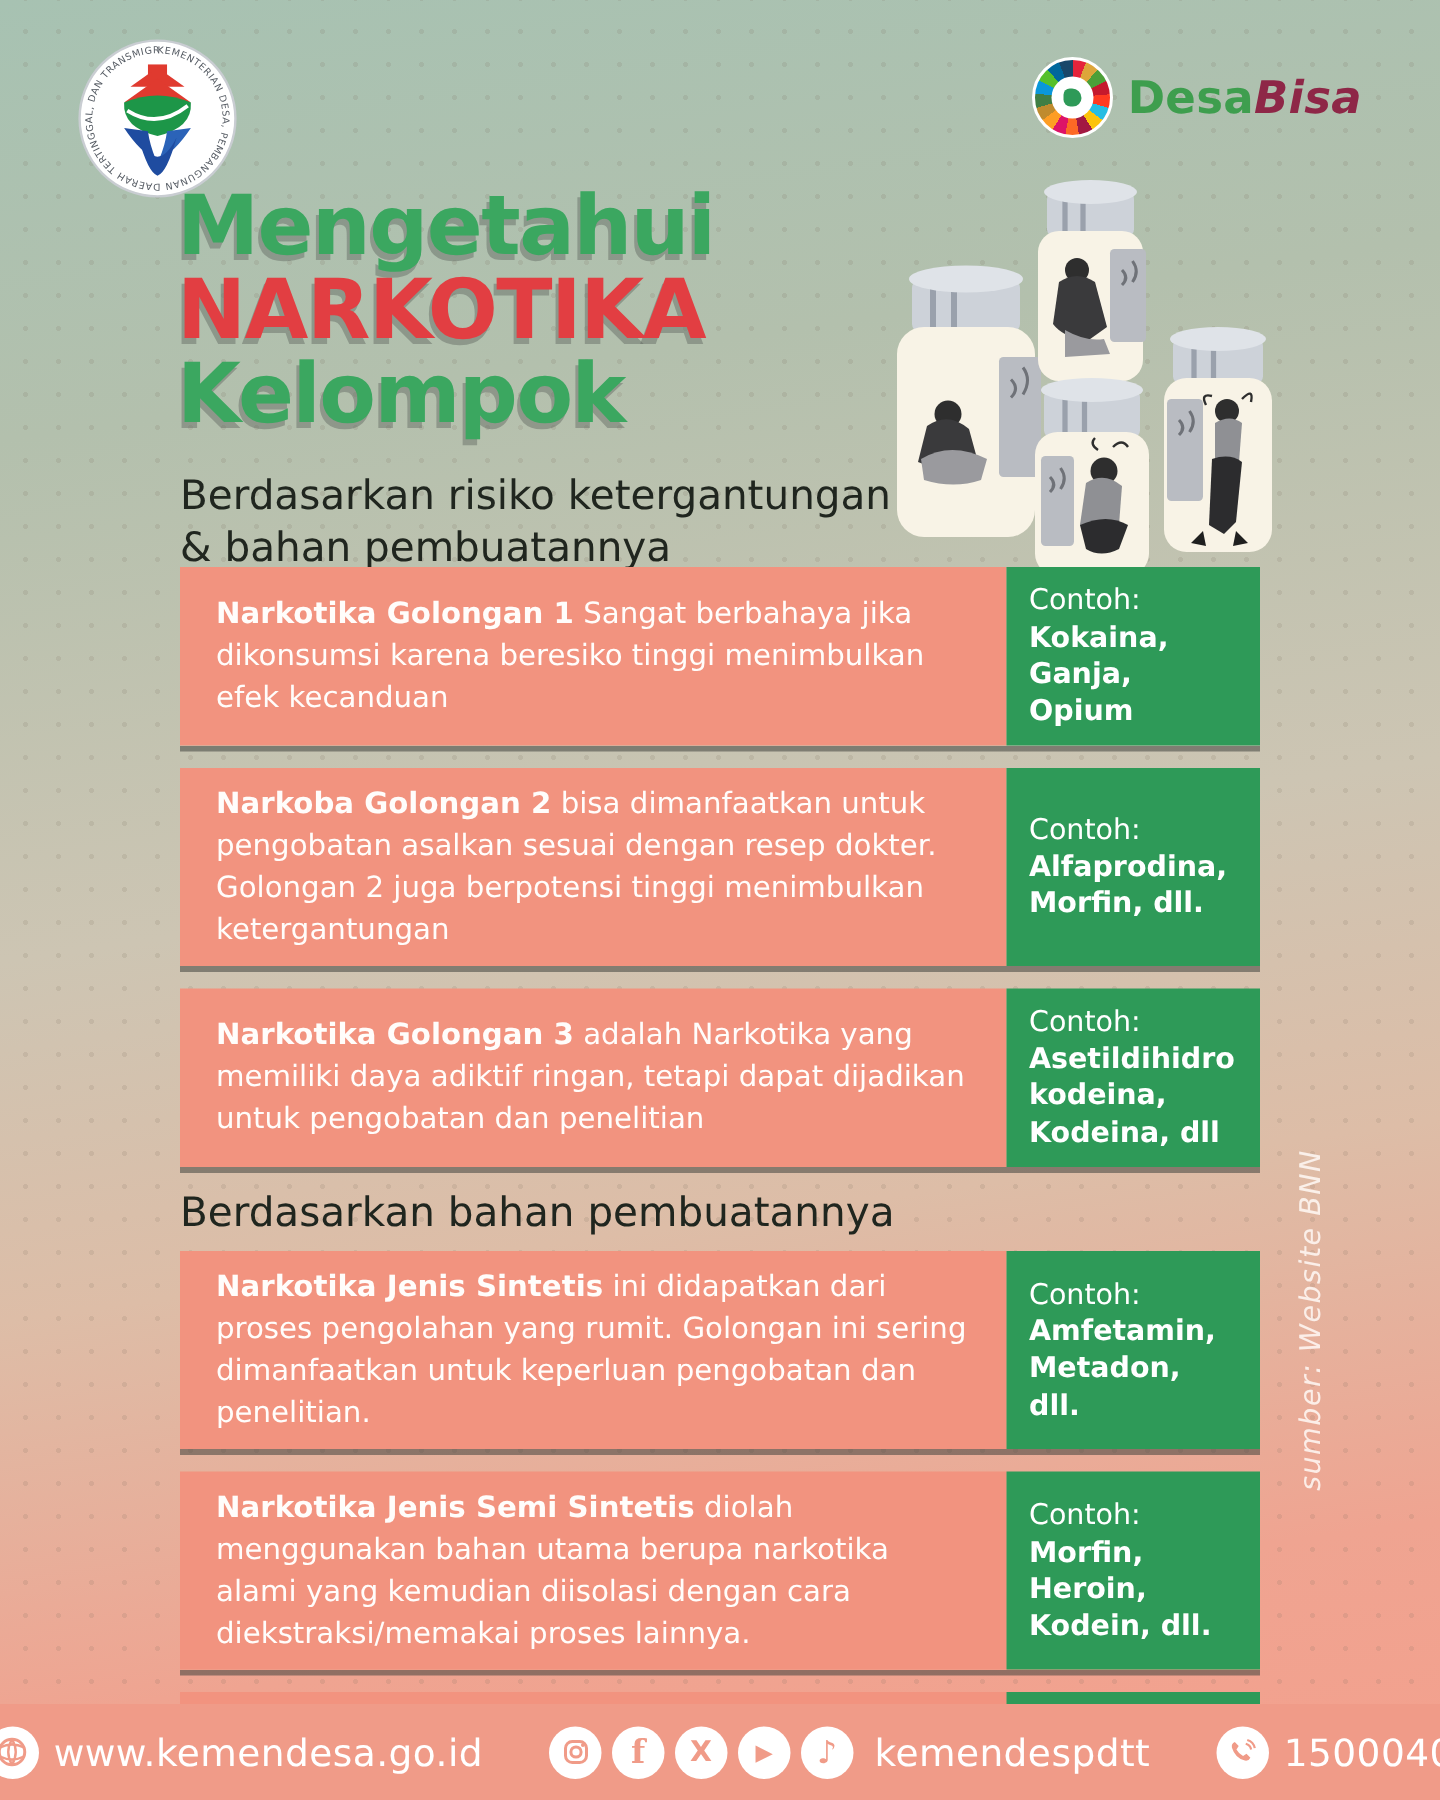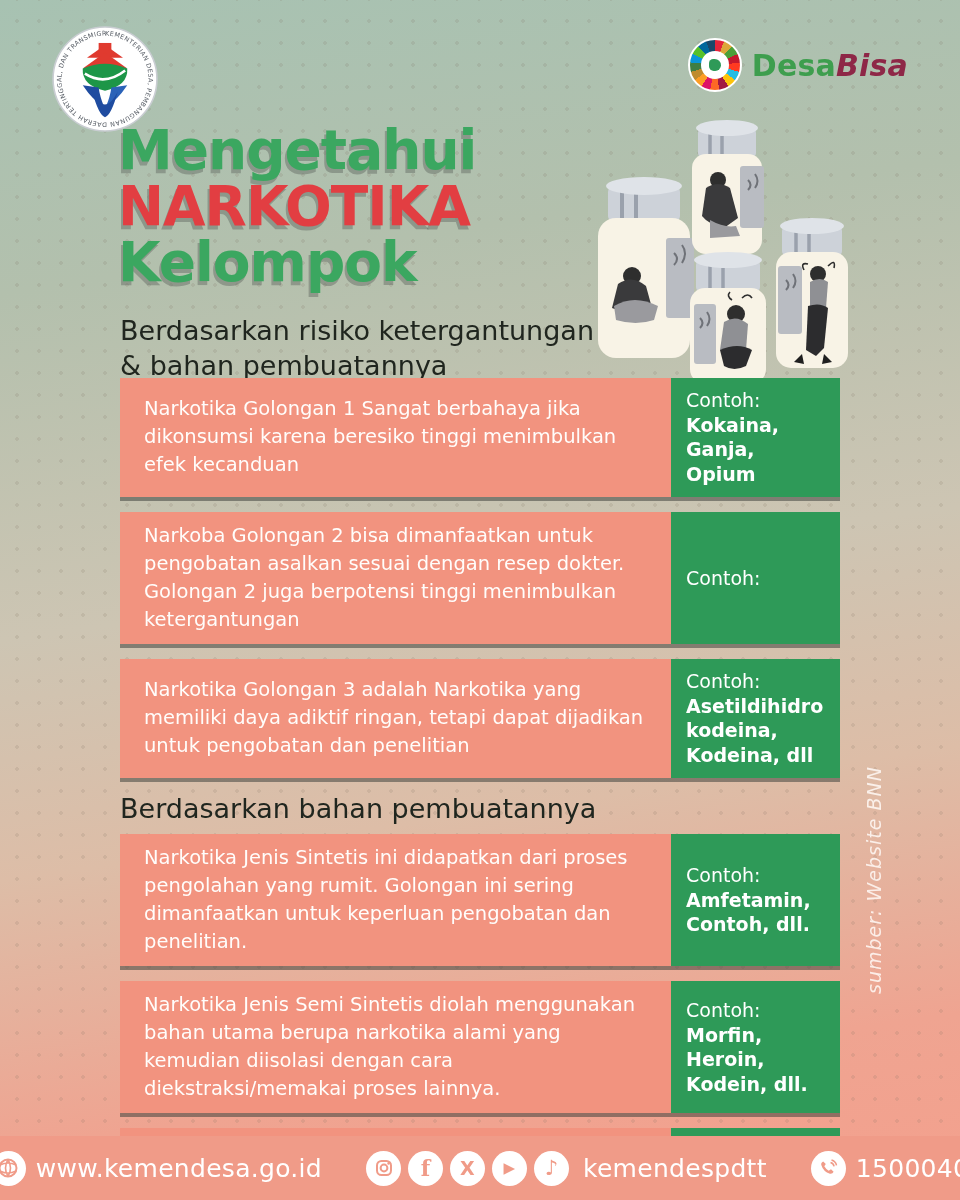--- a/index.html
+++ b/index.html
@@ -42,21 +42,21 @@
 
   
   .bottles { position:absolute; right:80px; top:108px; width:310px; height:276px; z-index:1; }
 
   
   .content { position:absolute; left:120px; top:378px; width:720px; z-index:2; }
   .card { display:flex; margin-bottom:15px; box-shadow:0 4px 0 rgba(66,68,62,0.55); }
   .card-left { flex:1; background:#F2937F; color:#fffdfb; padding:10px 24px;
     display:flex; flex-direction:column; justify-content:center; }
   .card-left p { font-size:19.5px; line-height:1.44; font-weight:400; }
-  .card-left strong { font-weight:400; }
+  .card-left strong { font-weight:700; }
   .card-right { width:169px; background:#2E9A58; color:#fff; padding:10px 15px;
     display:flex; flex-direction:column; justify-content:center; }
   .contoh-label { font-size:19px; line-height:1.3; }
   .contoh-value { font-size:19px; font-weight:800; line-height:1.3;
     white-space:pre-line; overflow-wrap:break-word; word-break:break-word; }
   .card-1 .card-left, .card-1 .card-right { min-height:94px; }
   .card-2 .card-left, .card-2 .card-right { min-height:118px; }
   .card-3 .card-left, .card-3 .card-right { min-height:112px; }
   .card-4 .card-left, .card-4 .card-right { min-height:118px; }
   .card-5 .card-left, .card-5 .card-right { min-height:118px; }
@@ -192,20 +192,22 @@
 Opium</div>
       </div>
     </div>
 
     <div class="card card-2">
       <div class="card-left">
         <p><strong>Narkoba Golongan 2</strong> <span>bisa dimanfaatkan untuk pengobatan asalkan sesuai dengan resep dokter. Golongan 2 juga berpotensi tinggi menimbulkan ketergantungan</span></p>
       </div>
       <div class="card-right">
         <div class="contoh-label">Contoh:</div>
+        <div class="contoh-value">Alfaprodina,
+Morfin, dll.</div>
       </div>
     </div>
 
     <div class="card card-3">
       <div class="card-left">
         <p><strong>Narkotika Golongan 3</strong> <span>adalah Narkotika yang memiliki daya adiktif ringan, tetapi dapat dijadikan untuk pengobatan dan penelitian</span></p>
       </div>
       <div class="card-right">
         <div class="contoh-label">Contoh:</div>
         <div class="contoh-value">Asetildihidrokodeina,
@@ -215,21 +217,21 @@
 
     <div class="section-heading">Berdasarkan bahan pembuatannya</div>
 
     <div class="card card-4">
       <div class="card-left">
         <p><strong>Narkotika Jenis Sintetis</strong> <span>ini didapatkan dari proses pengolahan yang rumit. Golongan ini sering dimanfaatkan untuk keperluan pengobatan dan penelitian.</span></p>
       </div>
       <div class="card-right">
         <div class="contoh-label">Contoh:</div>
         <div class="contoh-value">Amfetamin,
-Contoh, dll.</div>
+Metadon, dll.</div>
       </div>
     </div>
 
     <div class="card card-5">
       <div class="card-left">
         <p><strong>Narkotika Jenis Semi Sintetis</strong> <span>diolah menggunakan bahan utama berupa narkotika alami yang kemudian diisolasi dengan cara diekstraksi/memakai proses lainnya.</span></p>
       </div>
       <div class="card-right">
         <div class="contoh-label">Contoh:</div>
         <div class="contoh-value">Morfin,

